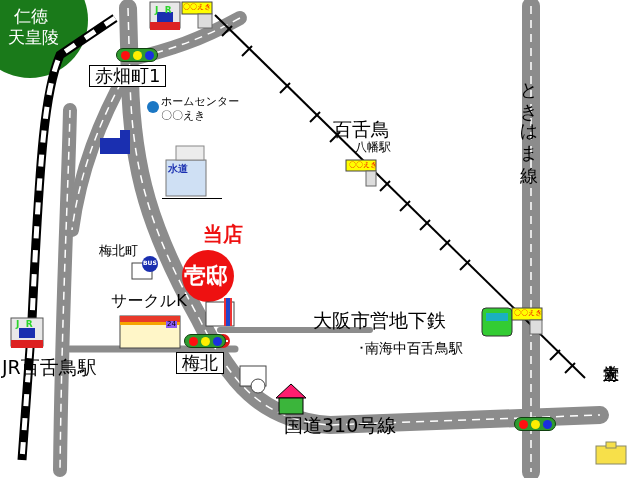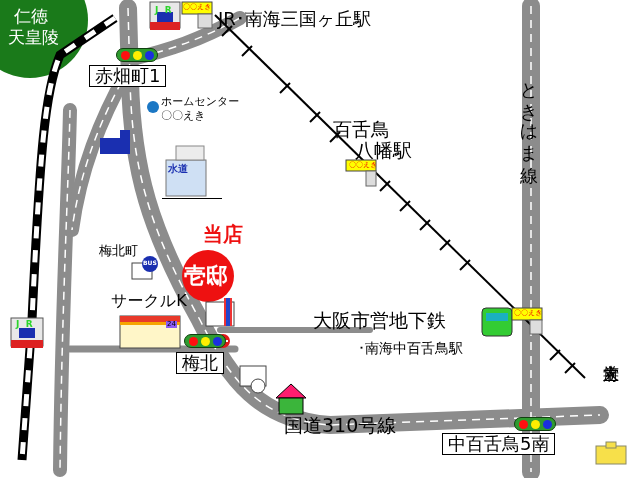--- a/index.html
+++ b/index.html
@@ -161,29 +161,28 @@
     <span style="background:#ff1010"></span>
       <span style="background:#ffee00"></span>
       <span style="background:#1a2fe0"></span>
   </div>
 
   <div class="lbl" style="left:8px;top:6px;color:#fff;font-size:17px;line-height:21px;">
     <div style="padding-left:6px;">仁徳</div>
     <div>天皇陵</div>
   </div>
 
-  <div class="lbl" style="left:218px;top:10px;font-size:18px;">JR･南海三国ヶ丘駅</div>
   <div class="lbl" style="left:333px;top:120px;font-size:19px;">百舌鳥</div>
-  <div class="lbl" style="left:355px;top:141px;font-size:19px;">八幡駅</div>
+  <div class="lbl" style="left:355px;top:141px;font-size:12px;">八幡駅</div>
+  <div class="lbl" style="left:2px;top:358px;font-size:19px;">JR百舌鳥駅</div>
   <div class="lbl" style="left:313px;top:311px;font-size:19px;">大阪市営地下鉄</div>
   <div class="lbl" style="left:358px;top:341px;font-size:14px;">･南海中百舌鳥駅</div>
 
   <div class="lbl boxed" style="left:89px;top:65px;font-size:18px;">赤畑町1</div>
   <div class="lbl boxed" style="left:176px;top:352px;font-size:18px;">梅北</div>
-  <div class="lbl boxed" style="left:442px;top:433px;font-size:18px;">中百舌鳥5南</div>
 
   <div class="lbl vert" style="left:520px;top:70px;font-size:18px;">ときはま線</div>
   <div class="lbl" style="left:284px;top:416px;font-size:19px;">国道310号線</div>
 
   <div class="lbl" style="left:161px;top:96px;font-size:11px;">ホームセンター</div>
   <div class="lbl" style="left:161px;top:110px;font-size:11px;">〇〇えき</div>
   <div class="lbl" style="left:168px;top:164px;font-size:10px;color:#1a2fb0;font-weight:bold;">水道</div>
   <div class="lbl" style="left:99px;top:244px;font-size:13px;">梅北町</div>
   <div class="lbl" style="left:143px;top:260px;font-size:6px;color:#fff;font-weight:bold;">BUS</div>
   <div class="lbl" style="left:111px;top:293px;font-size:16px;">サークルK</div>

